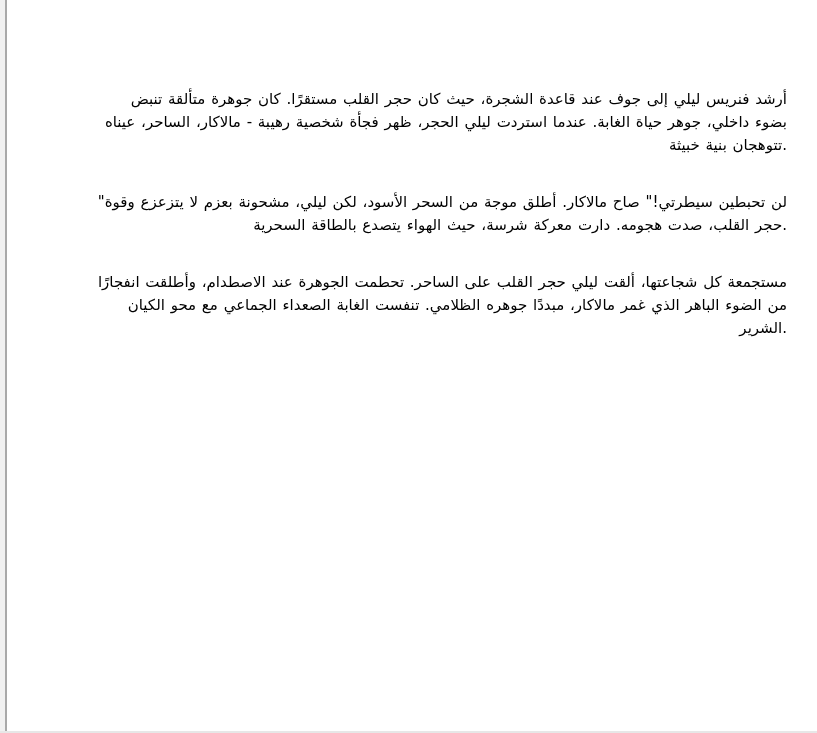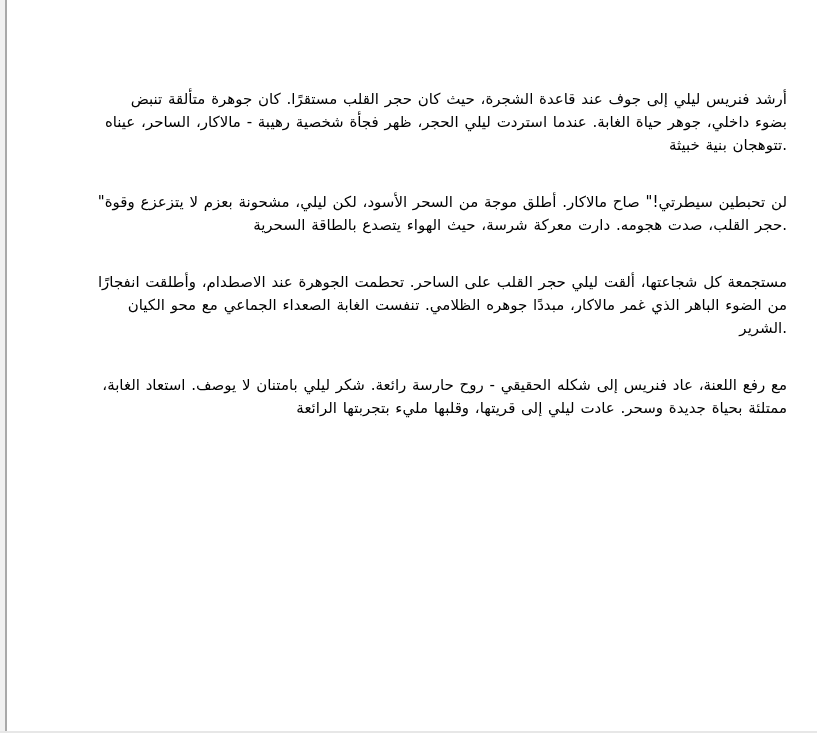--- a/index.html
+++ b/index.html
@@ -56,16 +56,15 @@
   </style>
 </head>
 <body>
 
 <div class="left-gutter"></div>
 
 <div class="page-content">
   <p class="para">أرشد فنريس ليلي إلى جوف عند قاعدة الشجرة، حيث كان حجر القلب مستقرًا. كان جوهرة متألقة تنبض بضوء داخلي، جوهر حياة الغابة. عندما استردت ليلي الحجر، ظهر فجأة شخصية رهيبة - مالاكار، الساحر، عيناه تتوهجان بنية خبيثة.</p>
   <p class="para">"لن تحبطين سيطرتي!" صاح مالاكار. أطلق موجة من السحر الأسود، لكن ليلي، مشحونة بعزم لا يتزعزع وقوة حجر القلب، صدت هجومه. دارت معركة شرسة، حيث الهواء يتصدع بالطاقة السحرية.</p>
   <p class="para">مستجمعة كل شجاعتها، ألقت ليلي حجر القلب على الساحر. تحطمت الجوهرة عند الاصطدام، وأطلقت انفجارًا من الضوء الباهر الذي غمر مالاكار، مبددًا جوهره الظلامي. تنفست الغابة الصعداء الجماعي مع محو الكيان الشرير.</p>
-  <p class="para gap-before-last">مع رفع اللعنة، عاد فنريس إلى شكله الحقيقي - روح حارسة رائعة. شكر ليلي بامتنان لا يوصف. استعاد الغابة، ممتلئة بحياة جديدة وسحر. عادت ليلي إلى قريتها، وقلبها مليء بتجربتها الرائعة</p>
 </div>
 
 <div class="bottom-edge"></div>
 
 </body></html>

